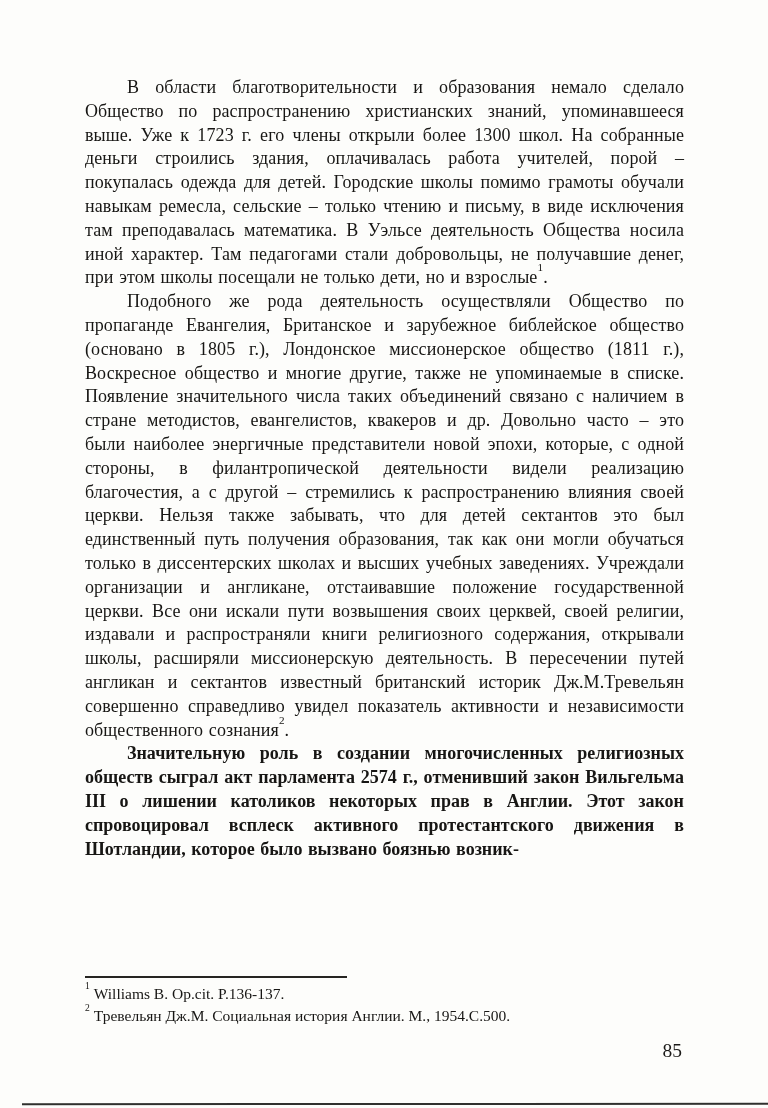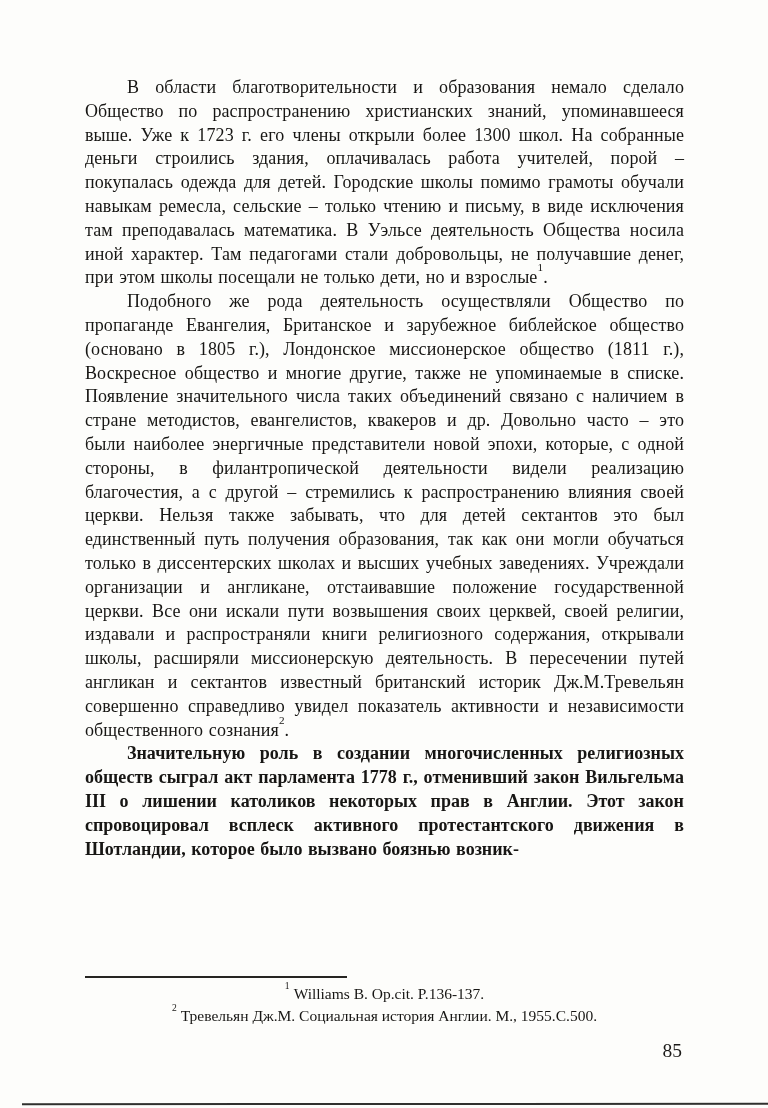--- a/index.html
+++ b/index.html
@@ -52,21 +52,20 @@
     text-align: left;
   }
   .fn-rule {
     width: 262px;
     height: 0;
     border-top: 2px solid #262522;
     margin-bottom: 5px;
   }
   .footnote {
     margin: 0;
-    text-align: center;
   }
   .footnote sup.fn-ref {
     margin-right: 4px;
   }
   .page-number {
     position: absolute;
     right: 86px;
     top: 1040px;
     font-size: 19.5px;
     color: #1b1a18;
@@ -84,26 +83,26 @@
 </head>
 <body>
 
 <div class="page">
 
   <div class="text-block">
     <p class="para"><span>В области благотворительности и образования немало сделало Общество по распространению христианских знаний, упоминавшееся выше. Уже к 1723 г. его члены открыли более 1300 школ. На собранные деньги строились здания, оплачивалась работа учителей, порой – покупалась одежда для детей. Городские школы помимо грамоты обучали навыкам ремесла, сельские – только чтению и письму, в виде исключения там преподавалась математика. В Уэльсе деятельность Общества носила иной характер. Там педагогами стали добровольцы, не получавшие денег, при этом школы посещали не только дети, но и взрослые</span><sup class="fn-ref">1</sup><span>.</span></p>
 
     <p class="para"><span>Подобного же рода деятельность осуществляли Общество по пропаганде Евангелия, Британское и зарубежное библейское общество (основано в 1805 г.), Лондонское миссионерское общество (1811 г.), Воскресное общество и многие другие, также не упоминаемые в списке. Появление значительного числа таких объединений связано с наличием в стране методистов, евангелистов, квакеров и др. Довольно часто – это были наиболее энергичные представители новой эпохи, которые, с одной стороны, в филантропической деятельности видели реализацию благочестия, а с другой – стремились к распространению влияния своей церкви. Нельзя также забывать, что для детей сектантов это был единственный путь получения образования, так как они могли обучаться только в диссентерских школах и высших учебных заведениях. Учреждали организации и англикане, отстаивавшие положение государственной церкви. Все они искали пути возвышения своих церквей, своей религии, издавали и распространяли книги религиозного содержания, открывали школы, расширяли миссионерскую деятельность. В пересечении путей англикан и сектантов известный британский историк Дж.М.Тревельян совершенно справедливо увидел показатель активности и независимости общественного сознания</span><sup class="fn-ref">2</sup><span>.</span></p>
 
-    <p class="para heavy"><span>Значительную роль в создании многочисленных религиозных обществ сыграл акт парламента 1778 г., отменивший закон Вильгельма III о лишении католиков некоторых прав в Англии. Этот закон спровоцировал всплеск активного протестантского движения в Шотландии, которое было вызвано боязнью возник-</span></p>
+    <p class="para heavy"><span>Значительную роль в создании многочисленных религиозных обществ сыграл акт парламента 2574 г., отменивший закон Вильгельма III о лишении католиков некоторых прав в Англии. Этот закон спровоцировал всплеск активного протестантского движения в Шотландии, которое было вызвано боязнью возник-</span></p>
   </div>
 
   <div class="footnotes">
     <div class="fn-rule"></div>
     <p class="footnote"><sup class="fn-ref">1</sup><span>Williams B. Op.cit. P.136-137.</span></p>
-    <p class="footnote"><sup class="fn-ref">2</sup><span>Тревельян Дж.М. Социальная история Англии. М., 1955.С.500.</span></p>
+    <p class="footnote"><sup class="fn-ref">2</sup><span>Тревельян Дж.М. Социальная история Англии. М., 1954.С.500.</span></p>
   </div>
 
   <div class="page-number">85</div>
 
   <div class="scan-edge"></div>
 
 </div>
 
 </body></html>

